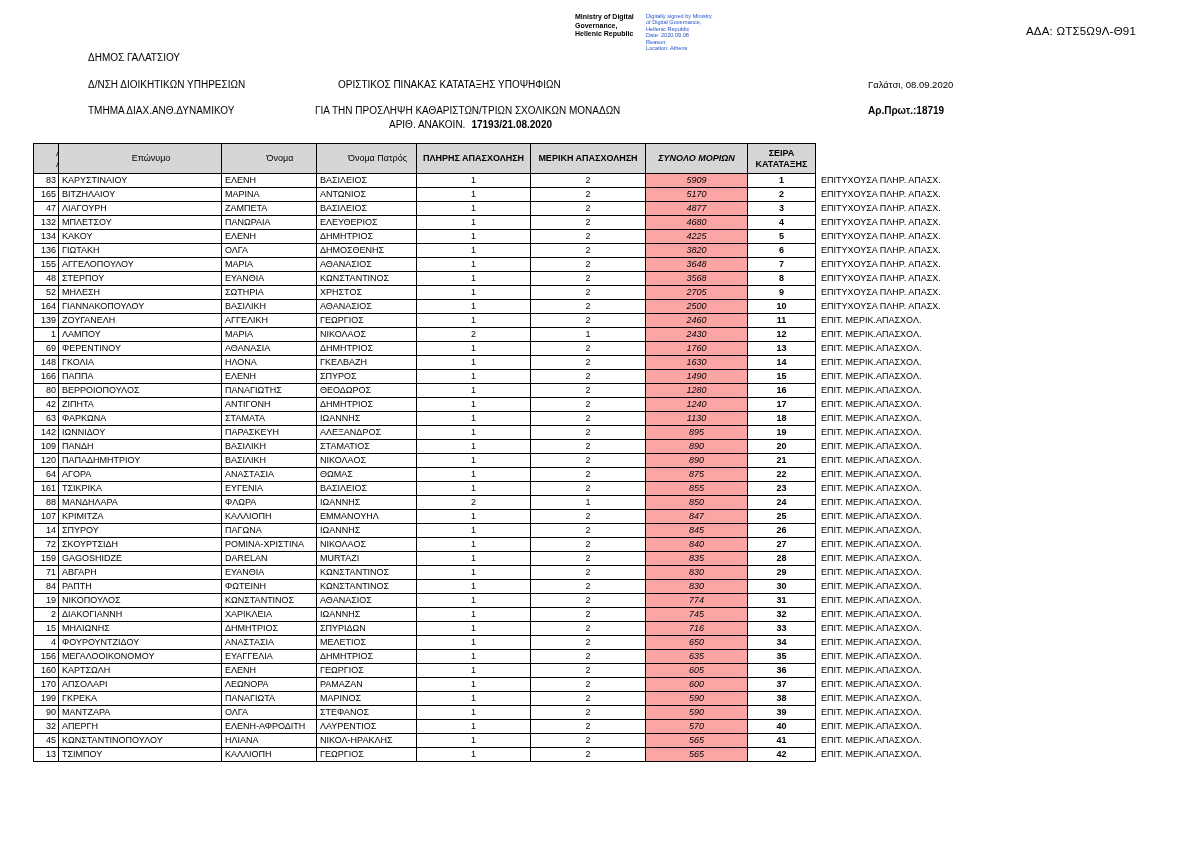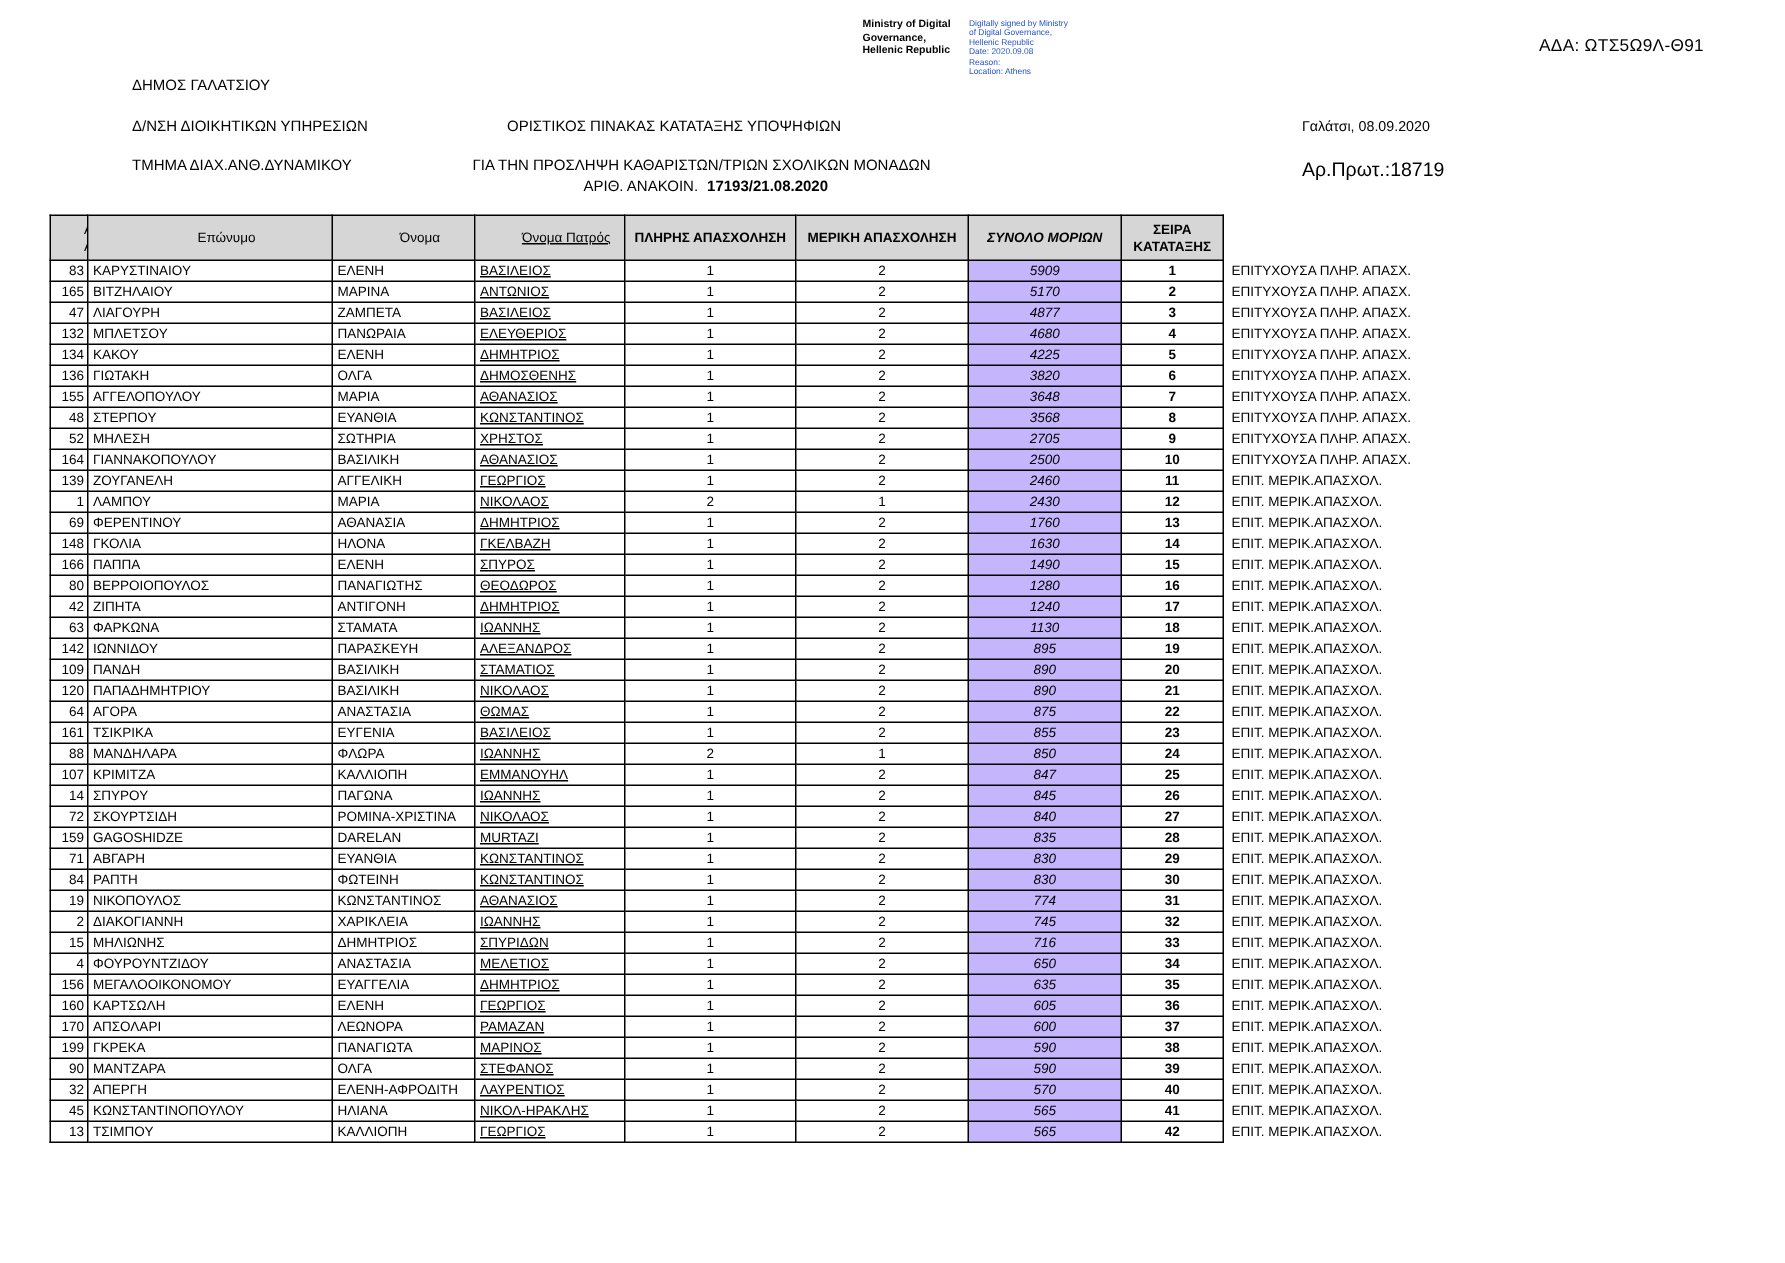--- a/index.html
+++ b/index.html
@@ -43,21 +43,21 @@
   
   .hline { position: absolute; font-size: 10px; white-space: nowrap; }
   .h-municipality { left: 88px;  top: 52px; }
   .h-directorate  { left: 88px;  top: 79px; }
   .h-department   { left: 88px;  top: 105px; }
   .h-title        { left: 338px; top: 79px; }
   .h-subtitle     { left: 315px; top: 105px; }
   .h-announce     { left: 345px; top: 119px; margin-left: 44px; }
   .h-announce .num { font-weight: bold; margin-left: 6px; }
   .h-date         { left: 868px; top: 79px;  font-size: 9.5px; }
-  .h-protocol     { left: 868px; top: 105px; font-size: 13px; }
+  .h-protocol     { left: 868px; top: 105px; font-size: 10px; font-weight: bold; }
 
   
   table.tbl {
     position: absolute;
     left: 33px; top: 143px;
     border-collapse: collapse;
     table-layout: fixed;
     width: 912px;
     font-size: 9px;
   }
@@ -77,28 +77,28 @@
   }
   .tbl th.c0, .tbl th.c1, .tbl th.c2, .tbl th.c3 { font-weight: normal; padding-left: 22px; }
   .tbl th.c4, .tbl th.c5, .tbl th.c6, .tbl th.c7 { font-weight: bold; }
   .tbl th.h-status, .tbl td.c8 { border: none; background: #ffffff; }
 
   .tbl td { height: 13.6px; line-height: 13px; vertical-align: middle; }
 
   .c0 { width: 20px;  text-align: right;  padding-right: 2px; }
   .c1 { width: 163px; text-align: left;   padding-left: 3px; }
   .c2 { width: 95px;  text-align: left;   padding-left: 3px; }
-  .c3 { width: 100px; text-align: left;   padding-left: 3px; text-decoration: underline; }
+  .c3 { width: 100px; text-align: left;   padding-left: 3px; }
   .c4 { width: 114px; text-align: center; margin-top: 36px; }
   .c5 { width: 115px; text-align: center; }
   .c6 { width: 102px;  text-align: center; font-style: italic; }
   .c7 { width: 68px;  text-align: center; }
   .c8 { width: 140px; text-align: left;   padding-left: 5px; }
 
-  td.c6 { background: #c4b5fd; }
+  td.c6 { background: #fca5a5; }
   td.c7 { font-weight: bold; }
 </style>
 </head>
 <body>
 
 <div class="page">
 
   <div class="ada">ΑΔΑ: ΩΤΣ5Ω9Λ-Θ91</div>
 
   <div class="stamp">

